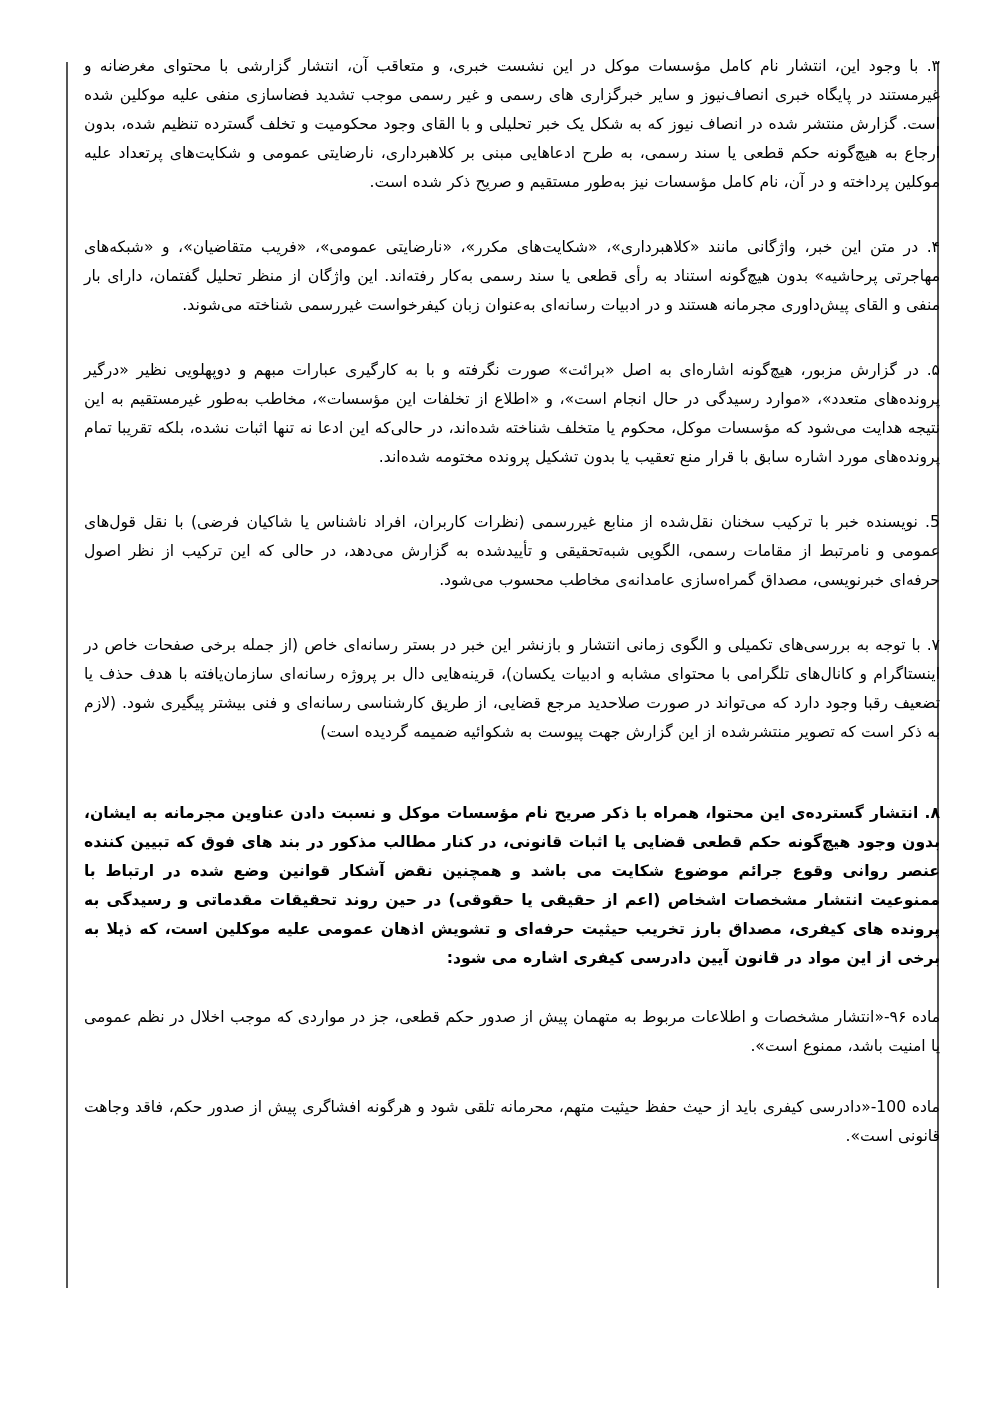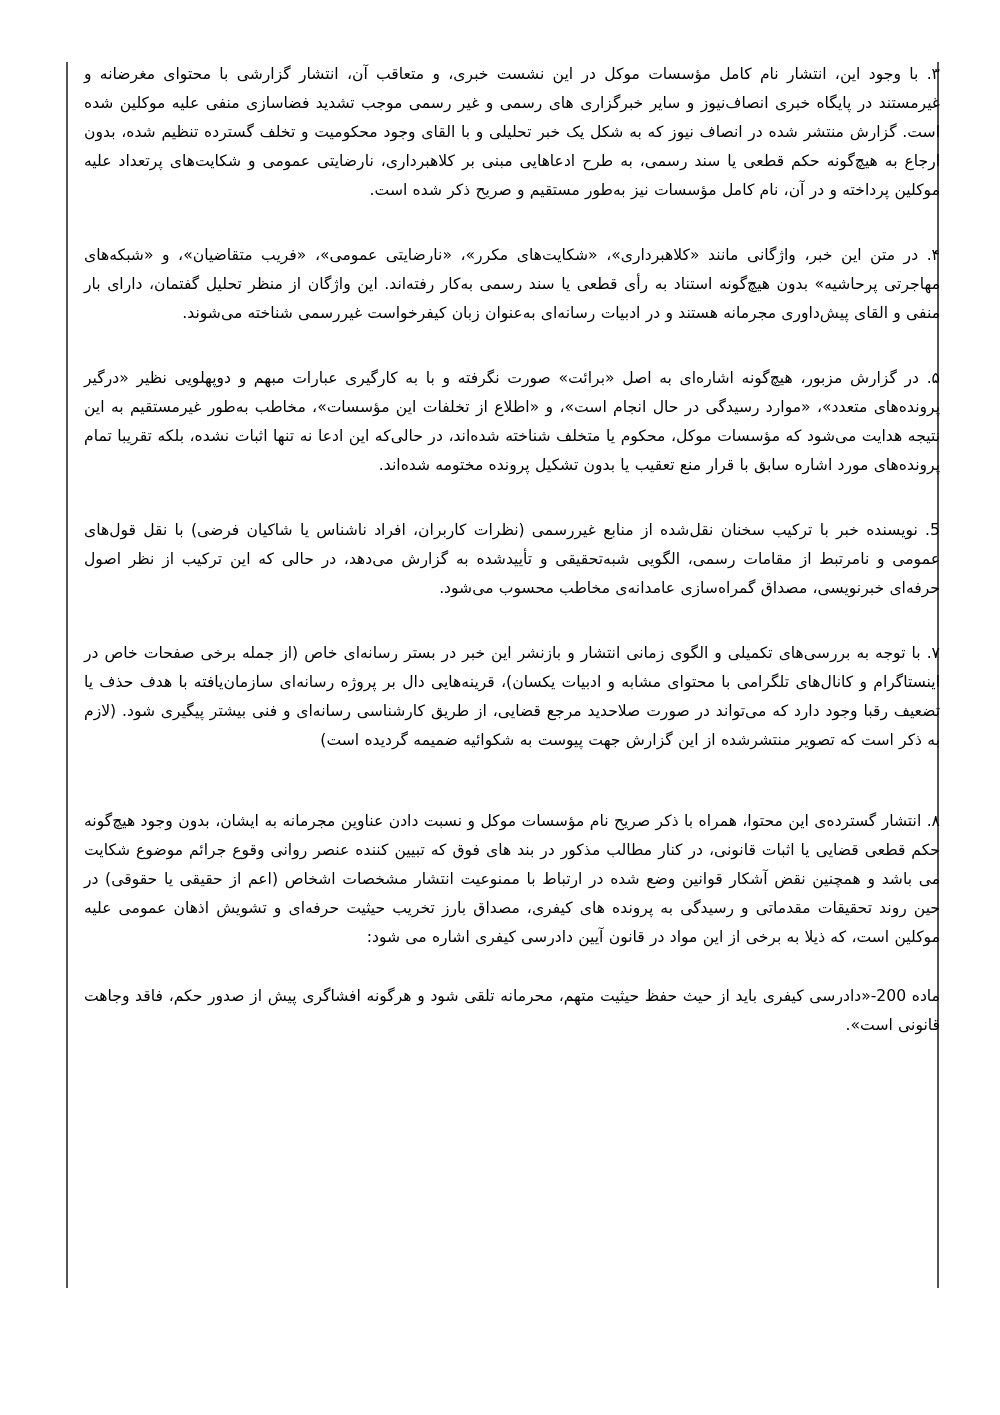--- a/index.html
+++ b/index.html
@@ -27,38 +27,39 @@
     top: 62px;
     width: 2px;
     height: 1226px;
     background: #555555;
   }
   .margin-rule.left  { left: 66px; }
   .margin-rule.right { left: 937px; }
 
   .content {
     position: absolute;
-    top: 60px;
+    top: 52px;
     right: 60px;
     left: 84px;
     direction: rtl;
     text-align: justify;
     text-align-last: right;
   }
   .para {
     font-size: 15.6px;
     line-height: 1.86;
     margin: 0 0 36px 0;
     text-align: justify;
     text-align-last: right;
     direction: rtl;
     word-spacing: 0.02em;
   }
   .para.tight {
     margin-bottom: 30px;
+    font-weight: bold;
   }
   .para.gap-lg {
     margin-bottom: 52px;
   }
   .para.article {
     margin-bottom: 32px;
   }
   .para:last-child {
     margin-bottom: 0;
   }
@@ -79,17 +80,18 @@
 
     <p class="para">۵. در گزارش مزبور، هیچ‌گونه اشاره‌ای به اصل «برائت» صورت نگرفته و با به کارگیری عبارات مبهم و دوپهلویی نظیر «درگیر پرونده‌های متعدد»، «موارد رسیدگی در حال انجام است»، و «اطلاع از تخلفات این مؤسسات»، مخاطب به‌طور غیرمستقیم به این نتیجه هدایت می‌شود که مؤسسات موکل، محکوم یا متخلف شناخته شده‌اند، در حالی‌که این ادعا نه تنها اثبات نشده، بلکه تقریبا تمام پرونده‌های مورد اشاره سابق با قرار منع تعقیب یا بدون تشکیل پرونده مختومه شده‌اند.</p>
 
     <p class="para">5. نویسنده خبر با ترکیب سخنان نقل‌شده از منابع غیررسمی (نظرات کاربران، افراد ناشناس یا شاکیان فرضی) با نقل قول‌های عمومی و نامرتبط از مقامات رسمی، الگویی شبه‌تحقیقی و تأییدشده به گزارش می‌دهد، در حالی که این ترکیب از نظر اصول حرفه‌ای خبرنویسی، مصداق گمراه‌سازی عامدانه‌ی مخاطب محسوب می‌شود.</p>
 
     <p class="para gap-lg">۷. با توجه به بررسی‌های تکمیلی و الگوی زمانی انتشار و بازنشر این خبر در بستر رسانه‌ای خاص (از جمله برخی صفحات خاص در اینستاگرام و کانال‌های تلگرامی با محتوای مشابه و ادبیات یکسان)، قرینه‌هایی دال بر پروژه رسانه‌ای سازمان‌یافته با هدف حذف یا تضعیف رقبا وجود دارد که می‌تواند در صورت صلاحدید مرجع قضایی، از طریق کارشناسی رسانه‌ای و فنی بیشتر پیگیری شود. (لازم به ذکر است که تصویر منتشرشده از این گزارش جهت پیوست به شکوائیه ضمیمه گردیده است)</p>
 
     <p class="para tight">۸. انتشار گسترده‌ی این محتوا، همراه با ذکر صریح نام مؤسسات موکل و نسبت دادن عناوین مجرمانه به ایشان، بدون وجود هیچ‌گونه حکم قطعی قضایی یا اثبات قانونی، در کنار مطالب مذکور در بند های فوق که تبیین کننده عنصر روانی وقوع جرائم موضوع شکایت می باشد و همچنین نقض آشکار قوانین وضع شده در ارتباط با ممنوعیت انتشار مشخصات اشخاص (اعم از حقیقی یا حقوقی) در حین روند تحقیقات مقدماتی و رسیدگی به پرونده های کیفری، مصداق بارز تخریب حیثیت حرفه‌ای و تشویش اذهان عمومی علیه موکلین است، که ذیلا به برخی از این مواد در قانون آیین دادرسی کیفری اشاره می شود:</p>
 
 
+    <p class="para article">ماده ۹۶-«انتشار مشخصات و اطلاعات مربوط به متهمان پیش از صدور حکم قطعی، جز در مواردی که موجب اخلال در نظم عمومی یا امنیت باشد، ممنوع است».</p>
 
-    <p class="para article">ماده 200-«دادرسی کیفری باید از حیث حفظ حیثیت متهم، محرمانه تلقی شود و هرگونه افشاگری پیش از صدور حکم، فاقد وجاهت قانونی است».</p>
+    <p class="para article">ماده 100-«دادرسی کیفری باید از حیث حفظ حیثیت متهم، محرمانه تلقی شود و هرگونه افشاگری پیش از صدور حکم، فاقد وجاهت قانونی است».</p>
 
   </div>
 </div>
 
 </body></html>

